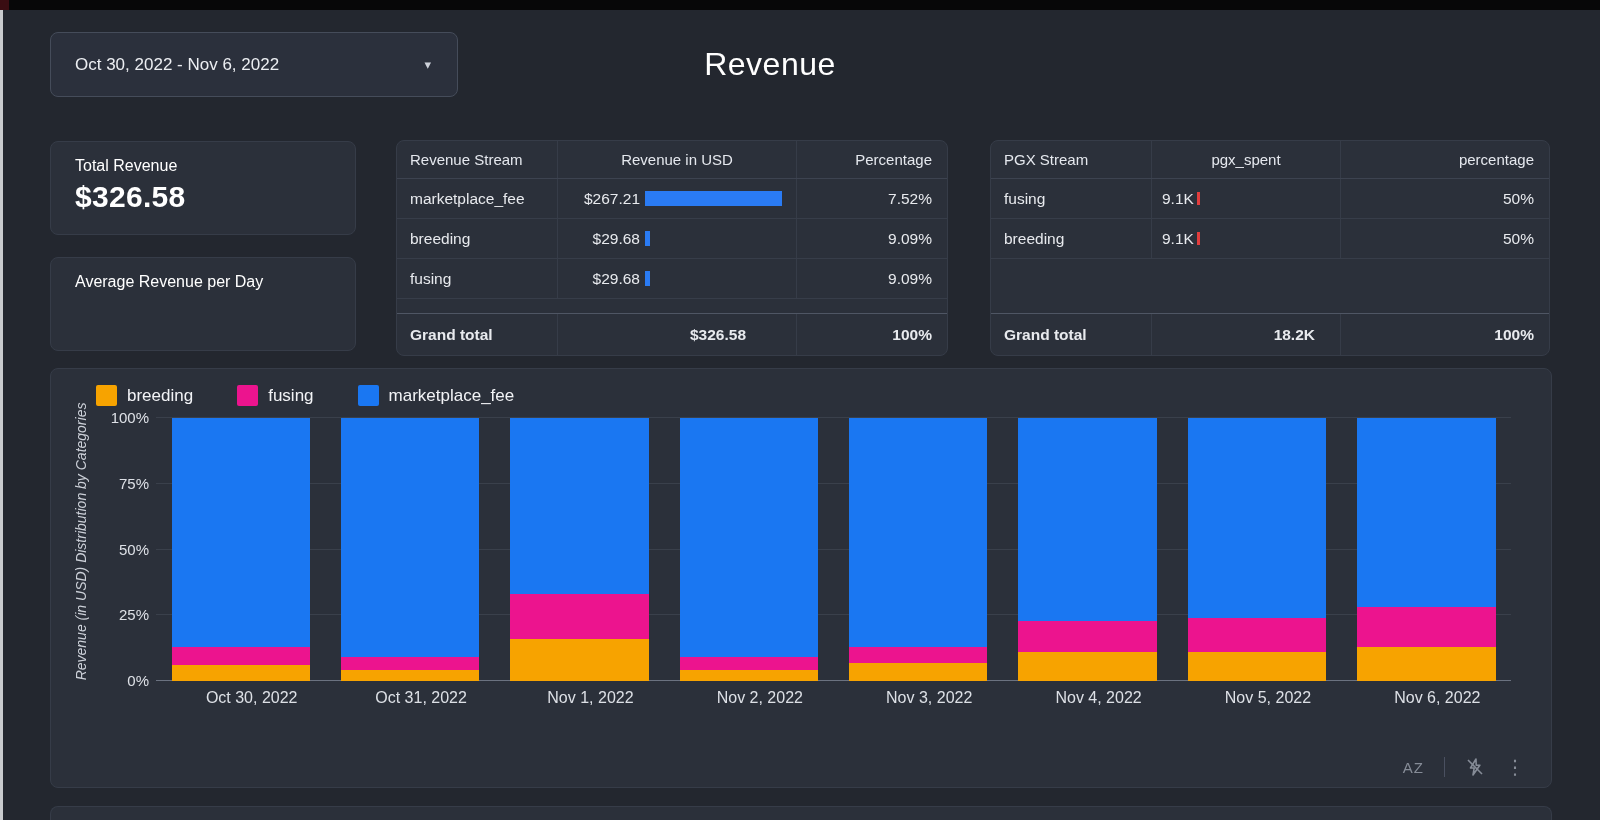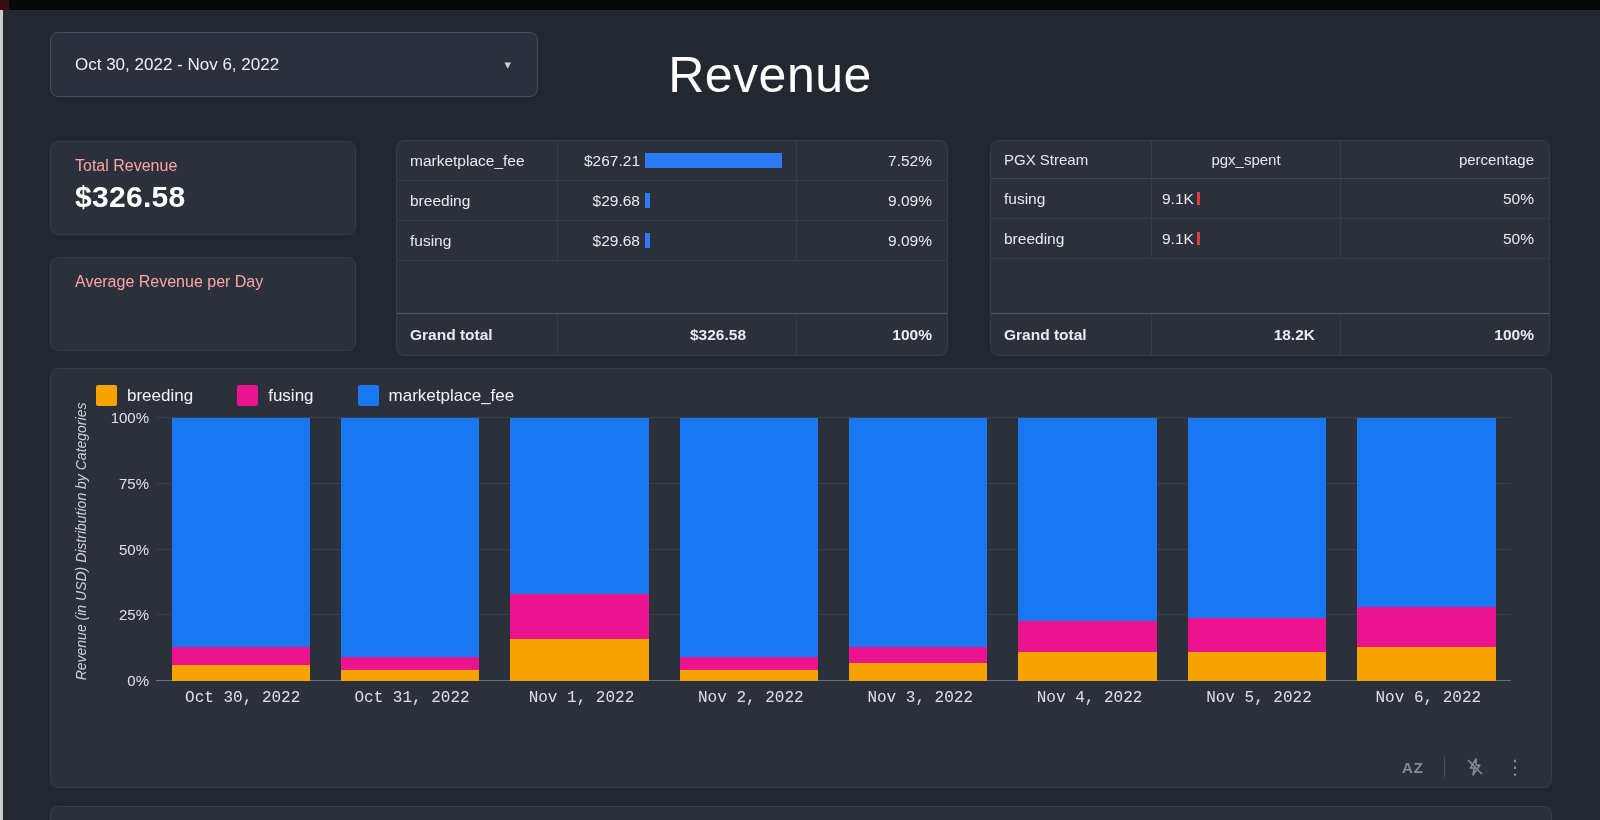--- a/index.html
+++ b/index.html
@@ -13,33 +13,33 @@
   }
   .abs { position:absolute; }
   .card { background:#2b303a; border:1px solid #363c48; border-radius:8px; }
 
   
   #top-bar { left:0; top:0; width:1600px; height:10px; background:#070708; }
   #top-accent { left:0; top:0; width:9px; height:10px; background:#3a0d12; }
   #left-edge { left:0; top:10px; width:3px; height:810px; background:#c9cbce; }
 
   
-  #date-filter { left:50px; top:32px; width:488px; height:65px; background:#2b303c; border:1px solid #454c5a;
+  #date-filter { left:50px; top:32px; width:408px; height:65px; background:#2b303c; border:1px solid #454c5a;
     border-radius:8px; display:flex; align-items:center; justify-content:space-between; padding:0 26px 0 24px;
     font-size:17px; color:#eceef2; cursor:pointer; }
   #date-filter .caret { font-size:13px; color:#cdd1d9; }
 
   
-  #page-title { left:0; top:46px; width:1540px; text-align:center; font-size:50px; font-weight:500; color:#ffffff; letter-spacing:0.5px; }
+  #page-title { left:0; top:46px; width:1540px; text-align:center; font-size:32px; font-weight:500; color:#ffffff; letter-spacing:0.5px; }
 
   
   .scorecard { left:50px; width:306px; height:94px; padding:15px 24px; }
   #scorecard-total { top:141px; }
   #scorecard-avg { top:257px; }
-  .sc-label { font-size:16px; color:#fca5a5; }
+  .sc-label { font-size:16px; color:#ffffff; }
   .sc-value { font-size:30px; font-weight:bold; color:#ffffff; margin-top:5px; letter-spacing:0.3px; }
 
   
   .table-card { top:140px; height:216px; display:flex; flex-direction:column; overflow:hidden; }
   #revenue-card { left:396px; width:552px; }
   #pgx-card { left:990px; width:560px; }
   .thead { display:flex; align-items:center; height:38px; border-bottom:1px solid #3d4350; font-size:15px; color:#e5e8ee; flex:0 0 auto; }
   .trow  { display:flex; align-items:center; height:40px; border-bottom:1px solid #373d49; font-size:15.5px; flex:0 0 auto; cursor:pointer; }
   .tfoot { display:flex; align-items:center; height:42px; border-top:1px solid #4f5664; font-weight:bold; font-size:15.5px; margin-top:auto; flex:0 0 auto; }
   .c-stream { width:160px; padding-left:13px; text-align:left; }
@@ -68,26 +68,26 @@
     font-style:italic; font-size:14px; color:#ccd0d8; line-height:1.35; }
   #y-labels { position:absolute; left:40px; top:49px; width:58px; height:263px; }
   .ytick { position:absolute; right:0; font-size:15px; color:#dde0e6; text-align:right; width:100%; }
   #plot { position:absolute; left:105px; top:49px; width:1355px; height:263px; }
   .gridline { position:absolute; left:0; width:100%; height:1px; background:#3a404b; }
   .gridline.baseline { background:#6b7280; }
   #plot-bars { position:absolute; left:0; top:0; width:100%; height:100%; display:flex; }
   .bar-col { flex:1; display:flex; align-items:flex-end; justify-content:center; height:100%; cursor:pointer; }
   .bar-stack { width:calc(100% - 31px); height:100%; display:flex; flex-direction:column-reverse; }
   .bar-seg { width:100%; }
-  #x-labels { position:absolute; left:107px; top:320px; width:1355px; display:flex;font-family:Liberation Mono, monospace; }
+  #x-labels { position:absolute; left:116px; top:320px; width:1355px; display:flex; }
   .xlabel { flex:1; text-align:center; font-size:16px; color:#dde0e6; }
 
   #chart-toolbar { position:absolute; right:26px; bottom:10px; display:flex; align-items:center; gap:20px; color:#868c97; }
   #chart-toolbar .tool { cursor:pointer; display:flex; align-items:center; }
-  .sort-label { font-size:15px; font-weight:bold; letter-spacing:1px; }
+  .sort-label { font-size:15px; font-weight:normal; letter-spacing:1px; }
   .tool-divider { width:1px; height:20px; background:#4a5060; }
   .kebab { font-size:20px; line-height:1; }
 
   #next-card { left:50px; top:806px; width:1502px; height:16px; border-radius:8px 8px 0 0; border-bottom:none; }
 </style>
 </head>
 <body>
 
 <div class="abs" id="top-bar"></div>
 <div class="abs" id="top-accent"></div>
@@ -103,20 +103,25 @@
 <div class="abs card scorecard" id="scorecard-total">
   <div class="sc-label">Total Revenue</div>
   <div class="sc-value">$326.58</div>
 </div>
 
 <div class="abs card scorecard" id="scorecard-avg">
   <div class="sc-label">Average Revenue per Day</div>
 </div>
 
 <div class="abs card table-card" id="revenue-card">
+  <div class="thead">
+    <div class="c-stream">Revenue Stream</div>
+    <div class="c-usd h-usd">Revenue in USD</div>
+    <div class="c-pct">Percentage</div>
+  </div>
   <div class="trow">
     <div class="c-stream">marketplace_fee</div>
     <div class="c-usd">
       <span class="val">$267.21</span>
       <span class="track">
           <span class="usd-bar" style="background-color: rgb(42, 123, 244); width: 100%; display: block;"></span>
         </span>
     </div>
     <div class="c-pct">7.52%</div>
   </div>

